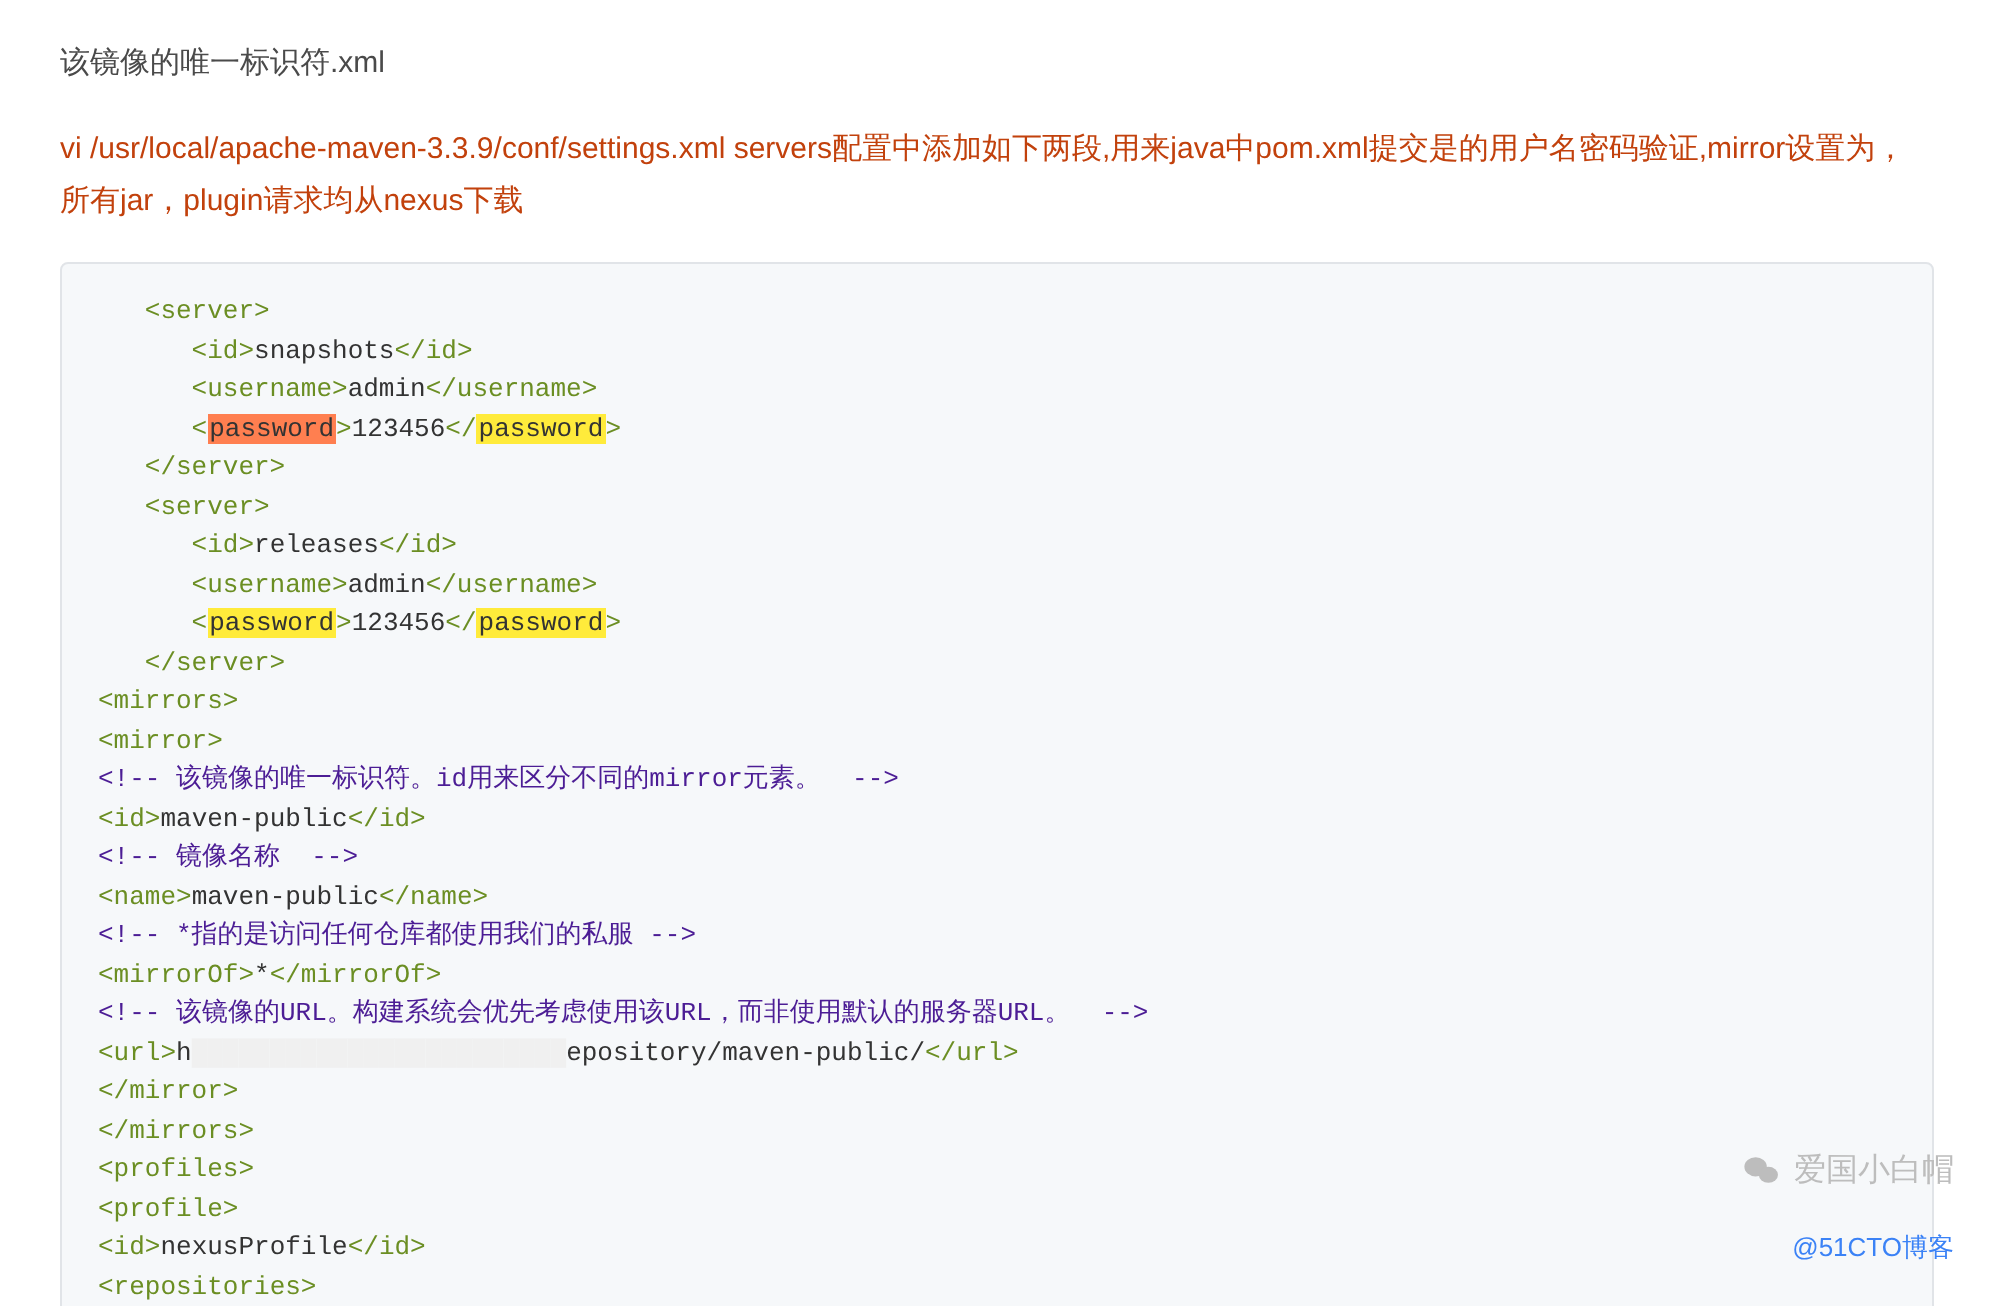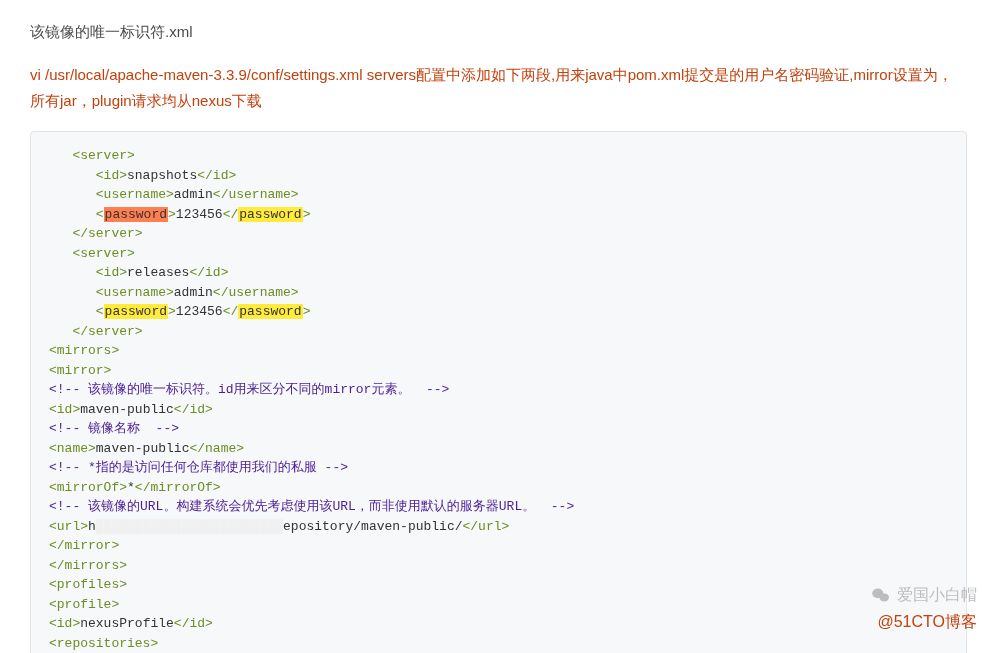--- a/index.html
+++ b/index.html
@@ -55,41 +55,41 @@
     }
     .indent1 { padding-left: 3ch; }
     .indent2 { padding-left: 6ch; }
     .watermark-box {
       position: fixed;
       right: 20px;
       bottom: 18px;
       display: flex;
       flex-direction: column;
       align-items: flex-end;
-      gap: 2px;
+      gap: 16px;
     }
     .watermark-line {
       display: flex;
       align-items: center;
       gap: 6px;
     }
     .wechat-icon {
       width: 20px;
       height: 16px;
       position: relative;
     }
     .wechat-icon svg { width: 100%; height: 100%; }
     .wm-text {
       color: #bdbdbd;
       font-size: 16px;
       font-family: "Microsoft YaHei", sans-serif;
     }
     .wm-sub {
-      color: #c2410c;
-      font-size: 16px;
+      color: #3b82f6;
+      font-size: 13px;
     }
   </style>
 </head>
 <body>
 
 <div class="heading">该镜像的唯一标识符.xml</div>
 
 <div class="paragraph">vi /usr/local/apache-maven-3.3.9/conf/settings.xml servers配置中添加如下两段,用来java中pom.xml提交是的用户名密码验证,mirror设置为，所有jar，plugin请求均从nexus下载</div>
 
 <div class="code-block"><span class="indent1"></span><span class="tag">&lt;server&gt;</span>

